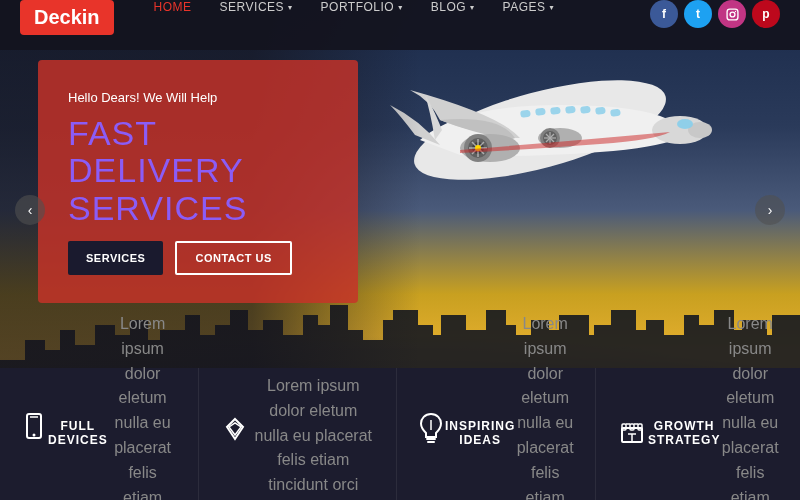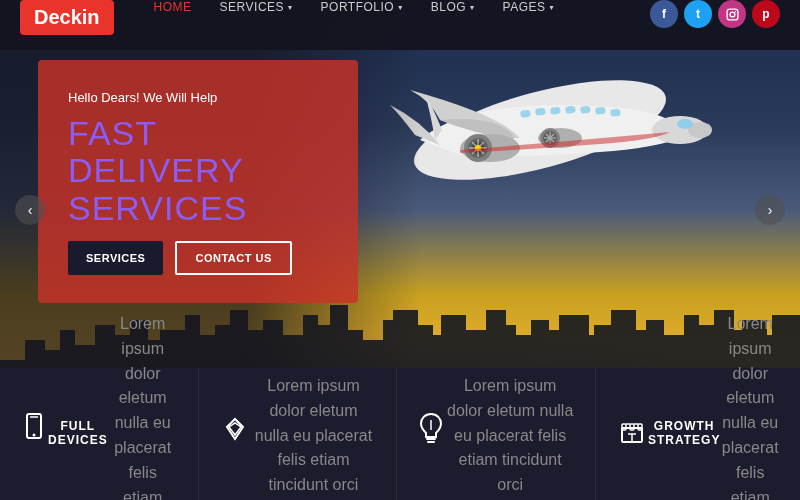--- a/index.html
+++ b/index.html
@@ -449,20 +449,21 @@
   </div>
   <div class="feature-item">
     <div class="feature-icon">
       <svg width="28" height="34" viewBox="0 0 28 34" fill="none" xmlns="http://www.w3.org/2000/svg">
         <path d="M14 2 C8 2 4 6.5 4 11.5 C4 16 7 19 9 21 L9 25 L19 25 L19 21 C21 19 24 16 24 11.5 C24 6.5 20 2 14 2 Z" stroke="white" stroke-width="2" fill="none"></path>
         <rect x="9" y="26" width="10" height="2" rx="1" fill="white"></rect>
         <rect x="10" y="29" width="8" height="2" rx="1" fill="white"></rect>
         <line x1="14" y1="8" x2="14" y2="18" stroke="white" stroke-width="1.5"></line>
       </svg>
     </div>
+    <div class="feature-title">INSPIRING IDEAS</div>
     <div class="feature-desc">Lorem ipsum dolor eletum nulla eu placerat felis etiam tincidunt orci</div>
   </div>
   <div class="feature-item">
     <div class="feature-icon">
       <svg width="32" height="30" viewBox="0 0 32 30" fill="none" xmlns="http://www.w3.org/2000/svg">
 
         <rect x="6" y="14" width="20" height="14" rx="1" stroke="white" stroke-width="2" fill="none"></rect>
         <rect x="6" y="10" width="4" height="6" rx="1" stroke="white" stroke-width="1.5" fill="none"></rect>
         <rect x="14" y="10" width="4" height="6" rx="1" stroke="white" stroke-width="1.5" fill="none"></rect>
         <rect x="22" y="10" width="4" height="6" rx="1" stroke="white" stroke-width="1.5" fill="none"></rect>

